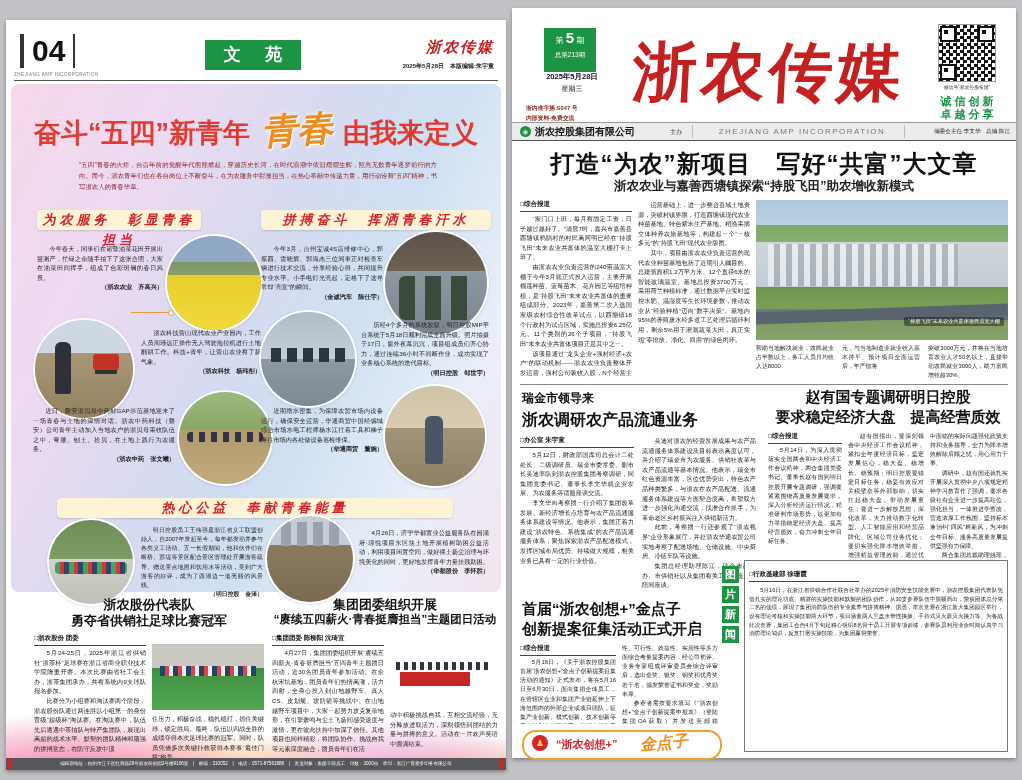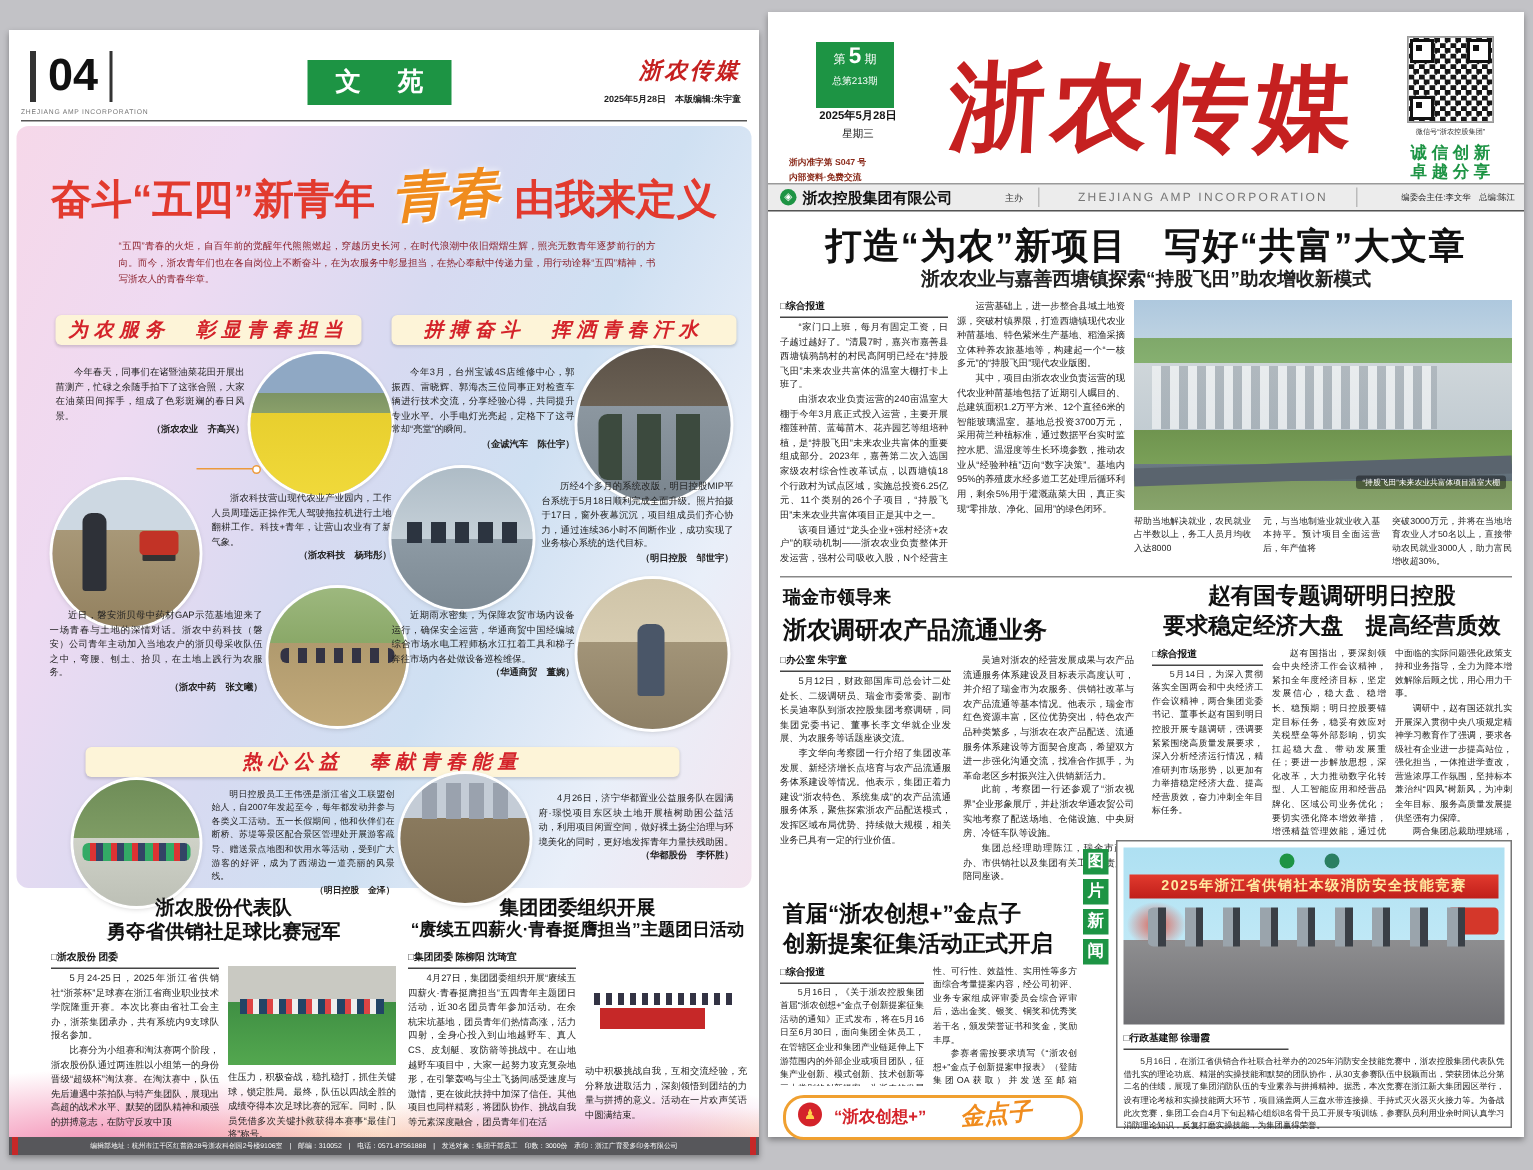--- a/index.html
+++ b/index.html
@@ -42,21 +42,21 @@
 
     <div class="abs" style="left:0;top:22px;width:100%;text-align:center;white-space:nowrap;">
       <span style="font-size:27px;font-weight:900;color:#e23a2e;">奋斗“五四”新青年</span>
       <span style="font-size:36px;font-weight:900;font-style:italic;color:#f08c1e;font-family:'DejaVu Serif',serif;
                    text-shadow:0 0 5px #fff,1px 1px 0 #fff;display:inline-block;transform:rotate(-4deg);margin:0 6px;">青春</span>
       <span style="font-size:27px;font-weight:900;color:#e23a2e;">由我来定义</span>
     </div>
 
     <div class="abs txt" style="left:68px;top:76px;width:358px;height:44px;color:#8a1f2a;font-size:6.4px;line-height:1.7;">“五四”青春的火炬，自百年前的觉醒年代熊熊燃起，穿越历史长河，在时代浪潮中依旧熠熠生辉，照亮无数青年逐梦前行的方向。而今，浙农青年们也在各自岗位上不断奋斗，在为农服务中彰显担当，在热心奉献中传递力量，用行动诠释“五四”精神，书写浙农人的青春华章。</div>
 
-    <div class="secbar" style="left:26px;top:126px;width:204px;height:20px;">为农服务　彰显青春担当</div>
+    <div class="secbar" style="left:26px;top:126px;width:164px;height:20px;">为农服务　彰显青春担当</div>
     <div class="secbar" style="left:250px;top:126px;width:230px;height:20px;">拼搏奋斗　挥洒青春汗水</div>
 
     <div class="abs txt" style="left:26px;top:160px;width:126px;height:62px;">
       <p>今年春天，同事们在诸暨油菜花田开展出苗测产，忙碌之余随手拍下了这张合照，大家在油菜田间挥手，组成了色彩斑斓的春日风景。</p>
         <p class="sign">（浙农农业　齐高兴）</p>
     </div>
     <div class="circ photo" style="left:156px;top:152px;width:94px;height:94px;
                 background:linear-gradient(to bottom,#8fa8c4 0%,#8fa8c4 28%,#7d9464 28%,#8aa06a 42%,#e8cf2e 42%,#f0d93a 100%);"></div>
     <div class="conn" style="left:120px;top:228px;width:40px;"></div>
 
@@ -288,29 +288,18 @@
     <span style="position:absolute;left:116px;top:1px;font-size:16px;font-weight:900;font-style:italic;color:#f08c1e;font-family:'DejaVu Serif',serif;transform:rotate(-5deg);display:inline-block;">金点子</span>
   </div>
 
   <div class="abs" style="left:210px;top:558px;width:17px;">
     <div class="pnlab">图</div>
     <div class="pnlab">片</div>
     <div class="pnlab">新</div>
     <div class="pnlab">闻</div>
   </div>
   <div class="abs" style="left:232px;top:552px;width:264px;height:192px;border:1px solid #777;padding:4px;box-sizing:border-box;background:#fff;">
-    <div class="photo" style="position:relative;width:254px;height:118px;
-                background:linear-gradient(to bottom,#aee0f2 0%,#bfe8f6 52%,#8e8e90 52%,#6f6f73 100%);">
-      <span style="position:absolute;left:104px;top:4px;width:10px;height:10px;border-radius:50%;background:#1d9444;"></span>
-      <span style="position:absolute;left:134px;top:4px;width:10px;height:10px;border-radius:50%;background:#2a7f62;"></span>
-      <div style="position:absolute;left:4px;top:18px;width:246px;height:16px;background:linear-gradient(#e23a2e,#c01f1a);
-                  color:#ffe9a0;font-size:9.5px;font-weight:900;text-align:center;line-height:16px;letter-spacing:1px;">2025年浙江省供销社本级消防安全技能竞赛</div>
-      <div style="position:absolute;left:2px;top:36px;width:40px;height:26px;background:radial-gradient(ellipse at 50% 60%,rgba(230,60,40,.8),transparent 70%);"></div>
-      <div style="position:absolute;right:4px;top:40px;width:34px;height:18px;background:#d4372a;border-radius:3px;"></div>
-      <div style="position:absolute;left:16px;top:40px;width:220px;height:26px;
-                  background:repeating-linear-gradient(90deg,#9aa4ac 0 7px,#3a3f46 7px 12px,transparent 12px 25px);border-radius:4px;"></div>
-    </div>
     <div class="byline" style="margin-top:5px;width:110px;">□行政基建部 徐珊霞</div>
     <div class="txt" style="margin-top:4px;width:254px;height:50px;font-size:5.6px;">
       <p>5月16日，在浙江省供销合作社联合社举办的2025年消防安全技能竞赛中，浙农控股集团代表队凭借扎实的理论功底、精湛的实操技能和默契的团队协作，从30支参赛队伍中脱颖而出，荣获团体总分第二名的佳绩，展现了集团消防队伍的专业素养与拼搏精神。据悉，本次竞赛在浙江新大集团园区举行，设有理论考核和实操技能两大环节，项目涵盖两人三盘水带连接操、手持式灭火器灭火接力等。为备战此次竞赛，集团工会自4月下旬起精心组织8名骨干员工开展专项训练，参赛队员利用业余时间认真学习消防理论知识，反复打磨实操技能，为集团赢得荣誉。</p>
     </div>
   </div>
 </div>
 
 </body></html>

